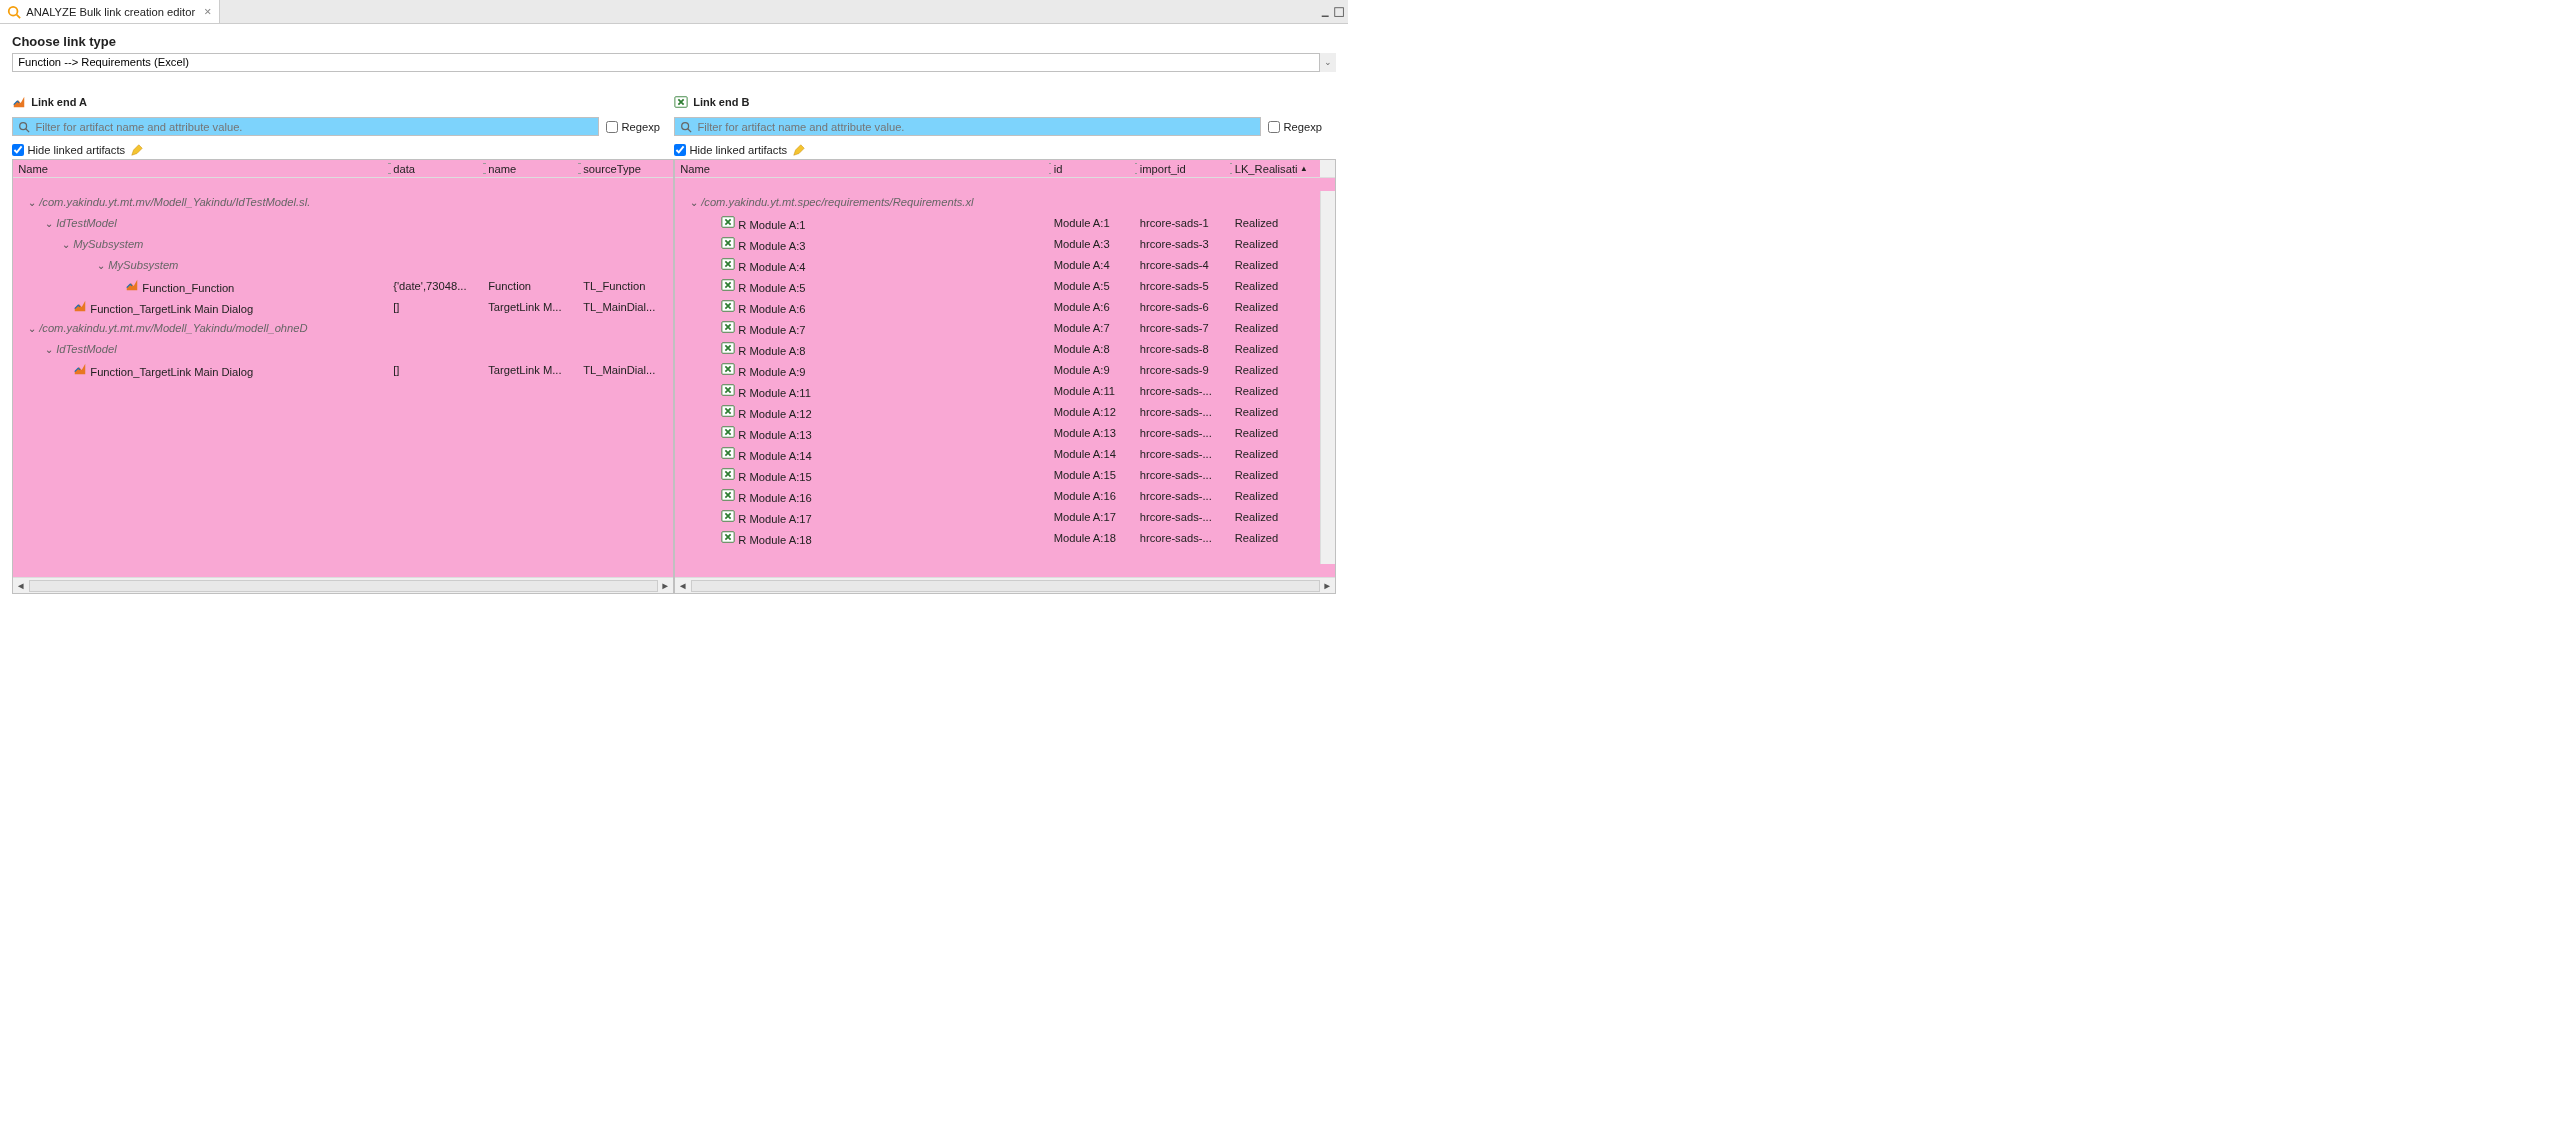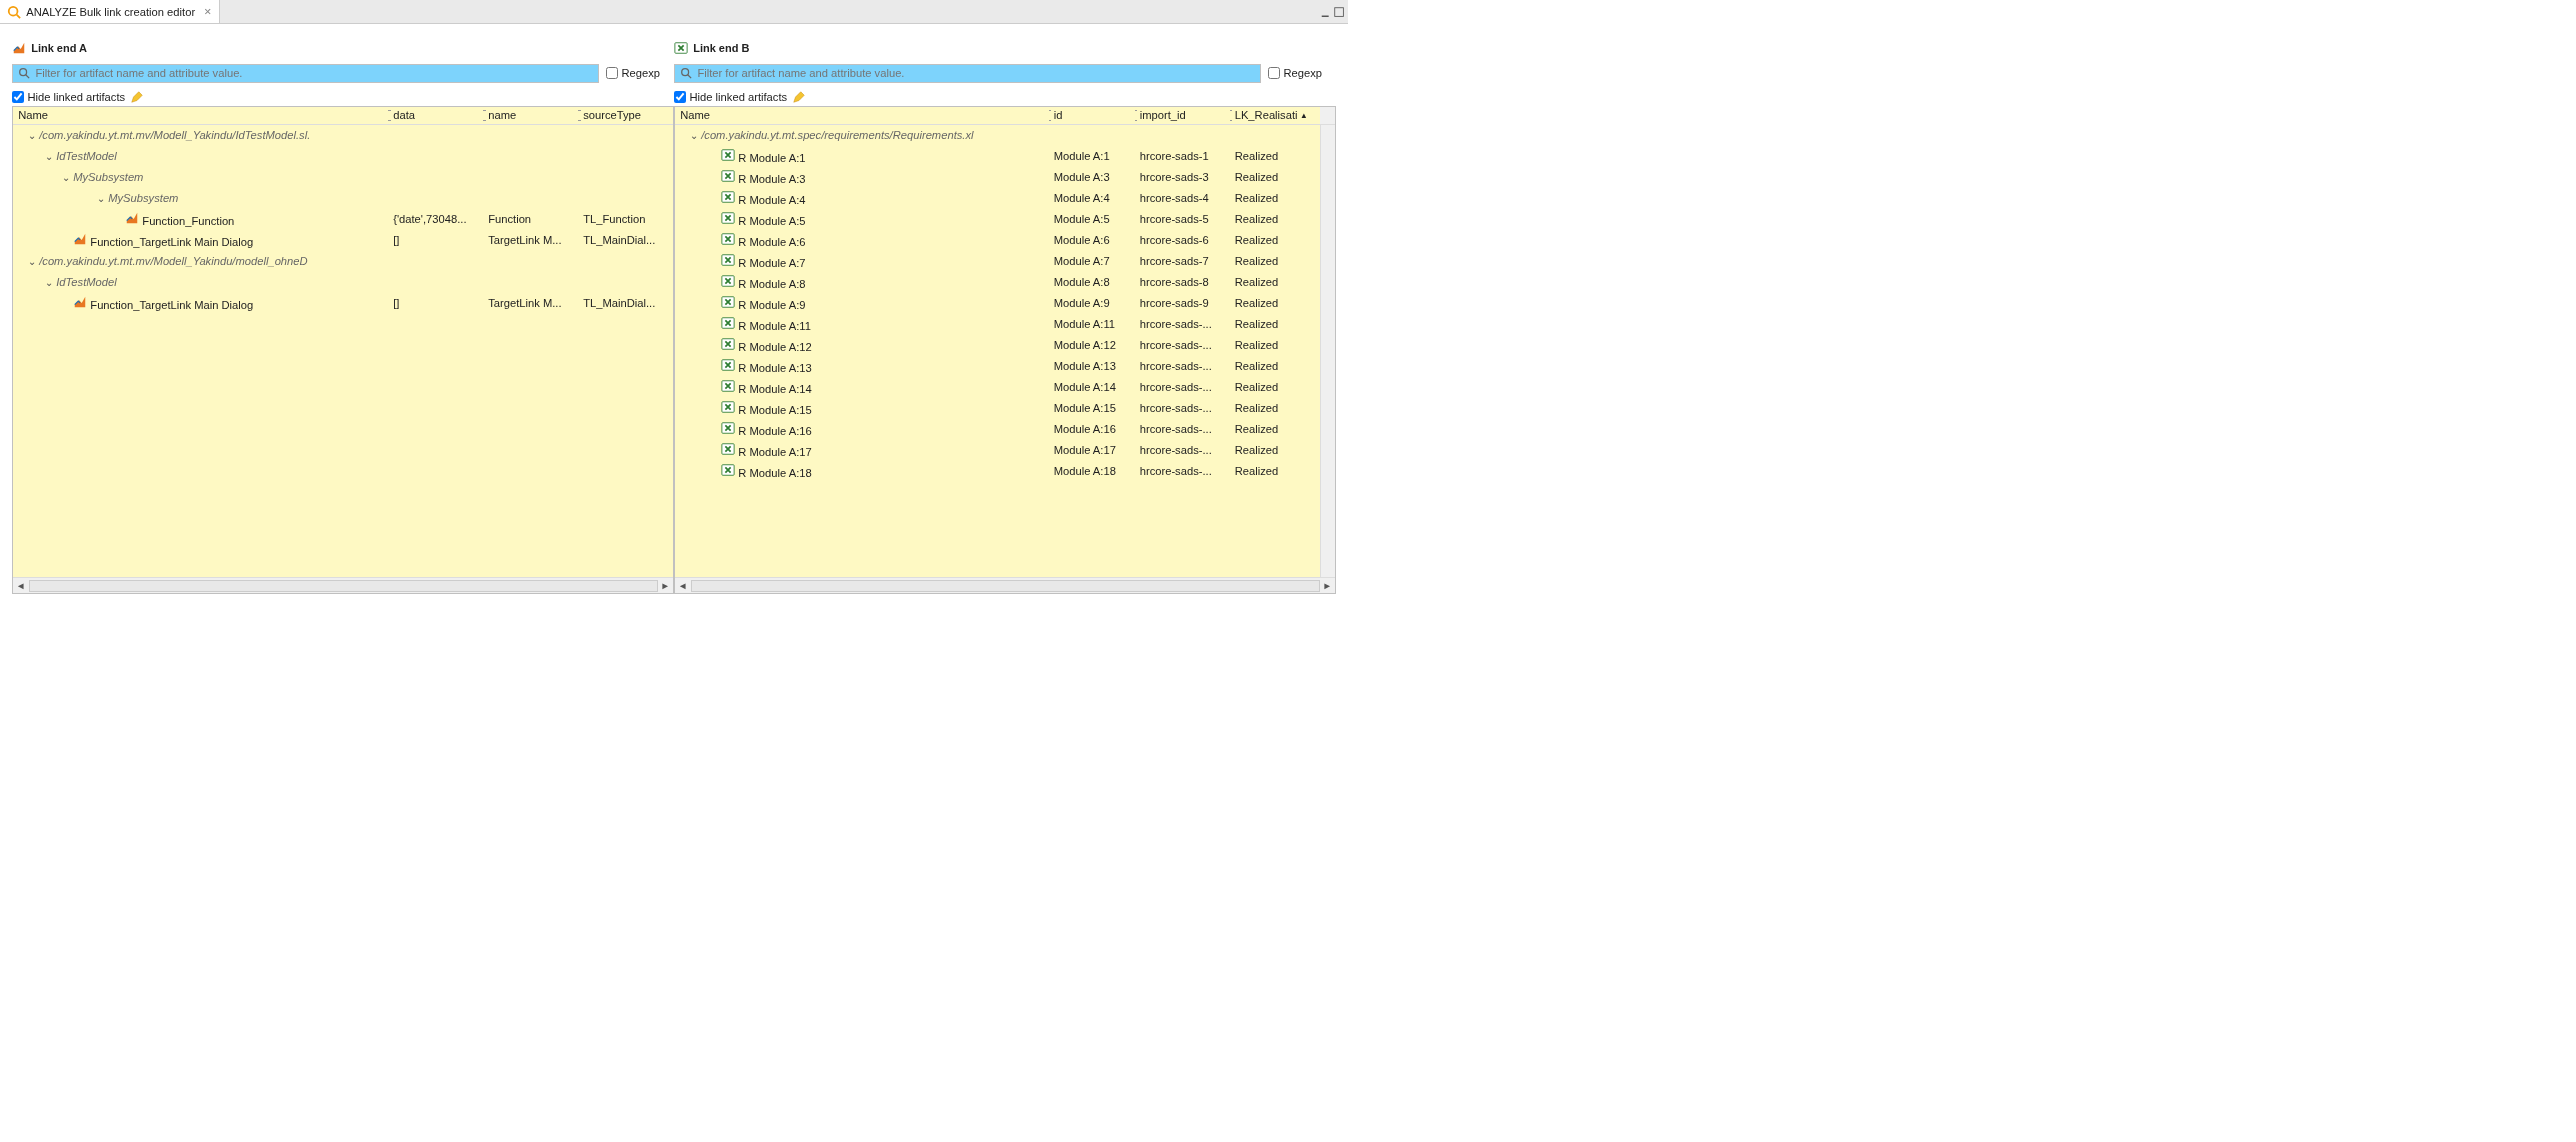--- a/index.html
+++ b/index.html
@@ -23,21 +23,21 @@
 .pane { flex: 1; display: flex; flex-direction: column; min-width: 0; }
 .pane-header { display: flex; align-items: center; gap: 5.2px; font-weight: 700; font-size: 11px; margin-bottom: 8.6px; }
 .filter-row { display: flex; align-items: center; gap: 7px; margin-bottom: 7px; }
 .filter-input-wrap { flex: 1; position: relative; display: flex; align-items: center; border: 0.9px solid #c0c0c0; background: #7dd3fc; max-width: 587px; }
 .filter-input-wrap input { flex: 1; border: none; padding: 2.6px 5.2px 2.6px 22.4px; font-size: 11.2px; outline: none; background: transparent; }
 .filter-icon { position: absolute; left: 5.2px; font-size: 10.4px; color: #666; }
 .chk-row { display: flex; align-items: center; gap: 3.5px; }
 .chk-row input[type=checkbox] { width: 12px; height: 12px; }
 .hide-row { display: flex; align-items: center; gap: 5.2px; margin-bottom: 1.7px; }
 
-.tree-wrap { flex: 1; border: 0.9px solid #c0c0c0; background: #fef9c3; display: flex; flex-direction: column; overflow: hidden; }
+.tree-wrap { flex: 1; border: 0.9px solid #c0c0c0; background: #f9a8d4; display: flex; flex-direction: column; overflow: hidden; gap: 13px; }
 .tree-head { display: flex; border-bottom: 0.9px solid #ddd; font-size: 11.2px; }
 .th { border-right: 0.9px solid transparent; padding: 2.6px 5.2px; display: flex; align-items: center; position: relative; }
 .th .sep { position: absolute; left: 0; top: 20%; bottom: 20%; width: 2.6px; display: flex; flex-direction: column; justify-content: space-between; }
 .th .sep::before, .th .sep::after { content: ""; height: 0.9px; background: #999; }
 .th:first-child .sep { display: none; }
 .sortcaret { margin-left: 2.6px; font-size: 7.8px; }
 .tree-body { flex: 1; overflow: auto; }
 .row { display: flex; align-items: center; height: 21px; }
 .cell { padding: 0 5.2px; overflow: hidden; white-space: nowrap; text-overflow: ellipsis; }
 .exp { width: 14px; display: inline-flex; align-items: center; justify-content: center; cursor: pointer; color: #555; font-size: 10.4px; }
@@ -126,20 +126,27 @@
           </svg>
         </span>
       <span class="win-ctl">
           <svg width="10.4" height="10.4" viewBox="0 0 12 12">
             <use href="#ico-max"></use>
           </svg>
         </span>
     </div>
   </div>
 
+  <div class="header-section">
+    <div class="hdr-label">Choose link type</div>
+    <div class="select-wrap">
+      <input class="link-type-select" readonly="" value="Function --&gt; Requirements (Excel)" style="">
+      <span class="select-chevron">⌄</span>
+    </div>
+  </div>
 
   <div class="panes">
 
     <div class="pane">
       <div class="pane-header">
         <span class="ico">
             <svg width="14" height="14" viewBox="0 0 16 16">
               <use href="#ico-matlab"></use>
             </svg>
           </span>

